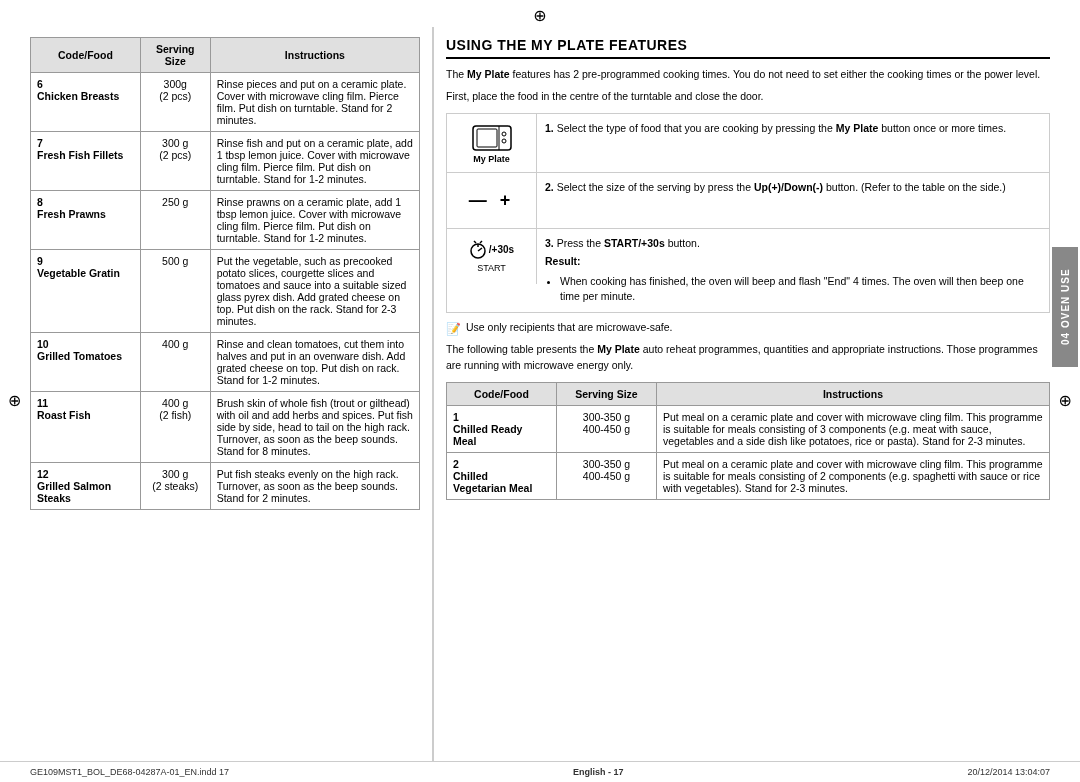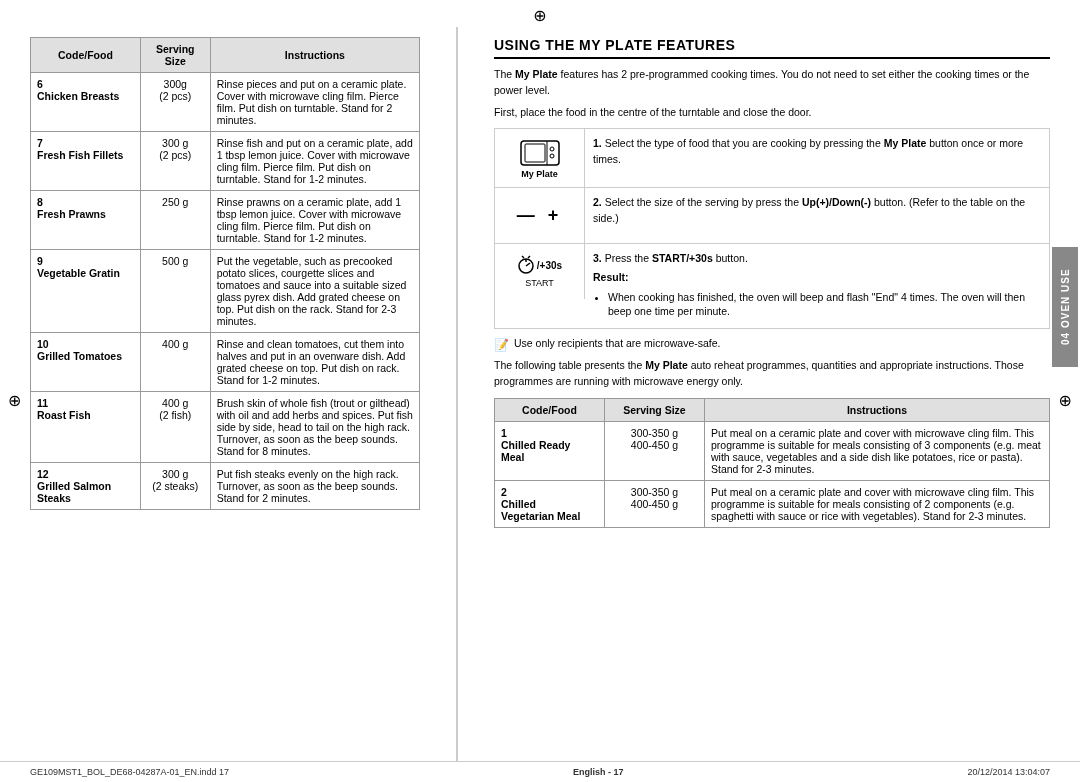--- a/index.html
+++ b/index.html
@@ -26,21 +26,21 @@
     .top-compass {
       text-align: center;
       padding: 6px 0 2px 0;
       font-size: 16px;
     }
 
     .main-content {
       display: flex;
       flex: 1;
       padding: 0 30px;
-      gap: 36px;
+      gap: 12px;
     }
 
     
     .left-column {
       width: 390px;
       flex-shrink: 0;
       padding-top: 10px;
     }
 
     .left-table {

